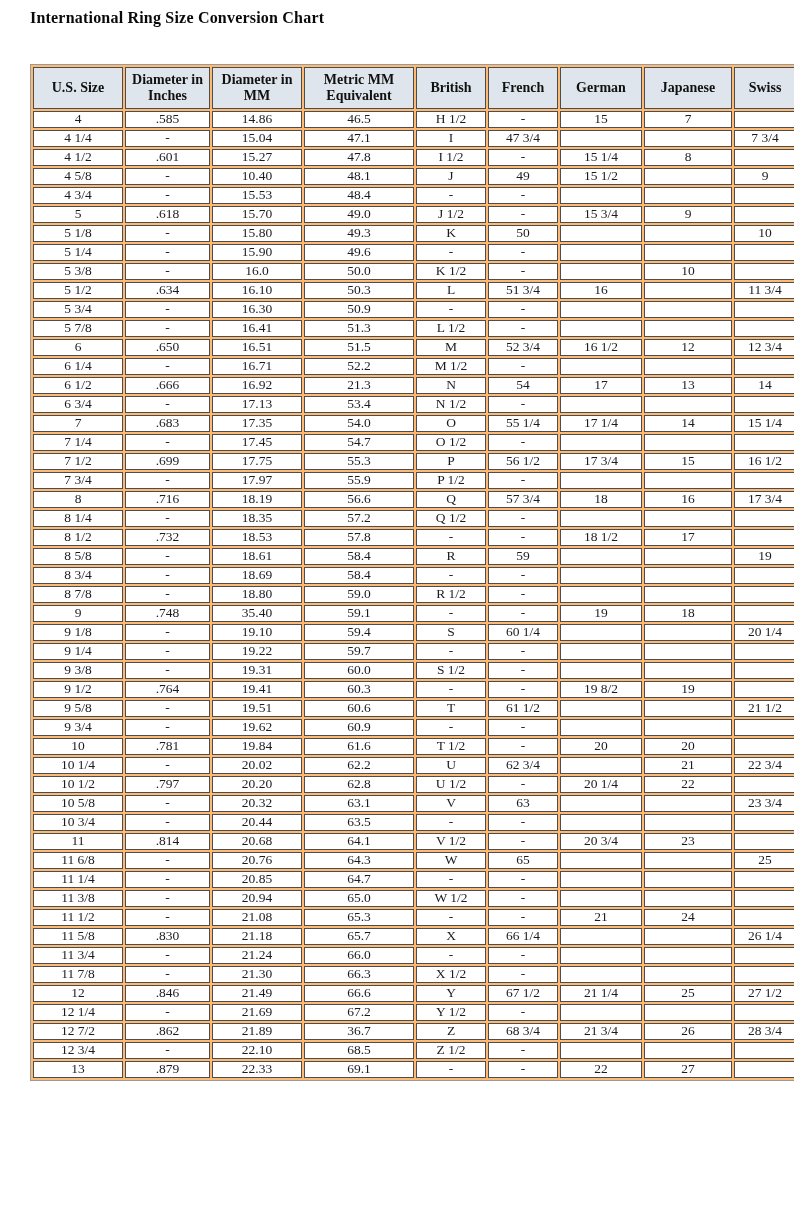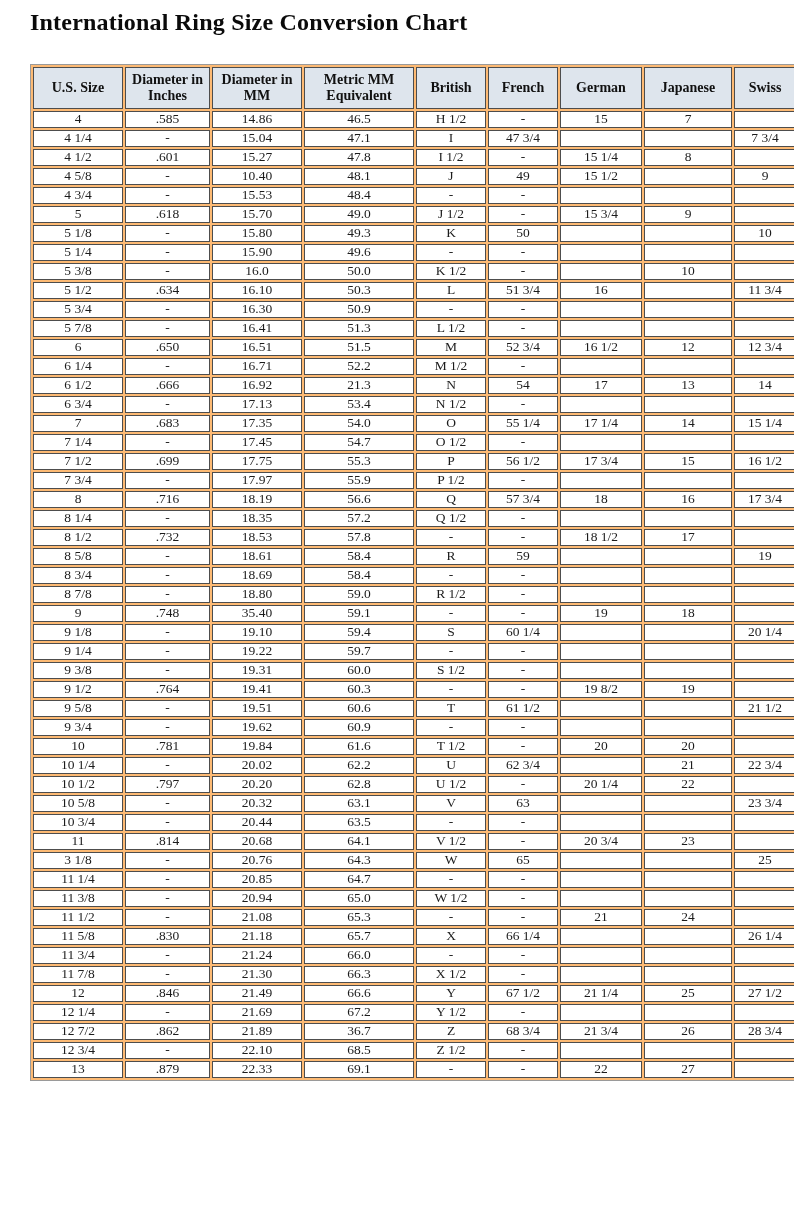--- a/index.html
+++ b/index.html
@@ -8,21 +8,21 @@
     width: 794px;
     height: 1213px;
     font-family: "Liberation Serif", "DejaVu Serif", serif;
     color: #1c1c1c;
     position: relative;
   }
   .page-title {
     position: absolute;
     top: 9px;
     left: 30px;
-    font-size: 24px;
+    font-size: 16px;
     font-weight: bold;
     color: #0a0a0a;
     letter-spacing: 0.2px;
     font-family: "Liberation Serif", "DejaVu Serif", serif;
   }
   .ring-table {
     position: absolute;
     top: 64px;
     left: 30px;
     width: 747px;
@@ -521,21 +521,21 @@
         <td>.814</td>
         <td>20.68</td>
         <td>64.1</td>
         <td>V 1/2</td>
         <td>-</td>
         <td>20 3/4</td>
         <td>23</td>
         <td></td>
       </tr>
       <tr>
-        <td>3 1/8</td>
+        <td>11 6/8</td>
         <td>-</td>
         <td>20.76</td>
         <td>64.3</td>
         <td>W</td>
         <td>65</td>
         <td></td>
         <td></td>
         <td>25</td>
       </tr>
       <tr>

